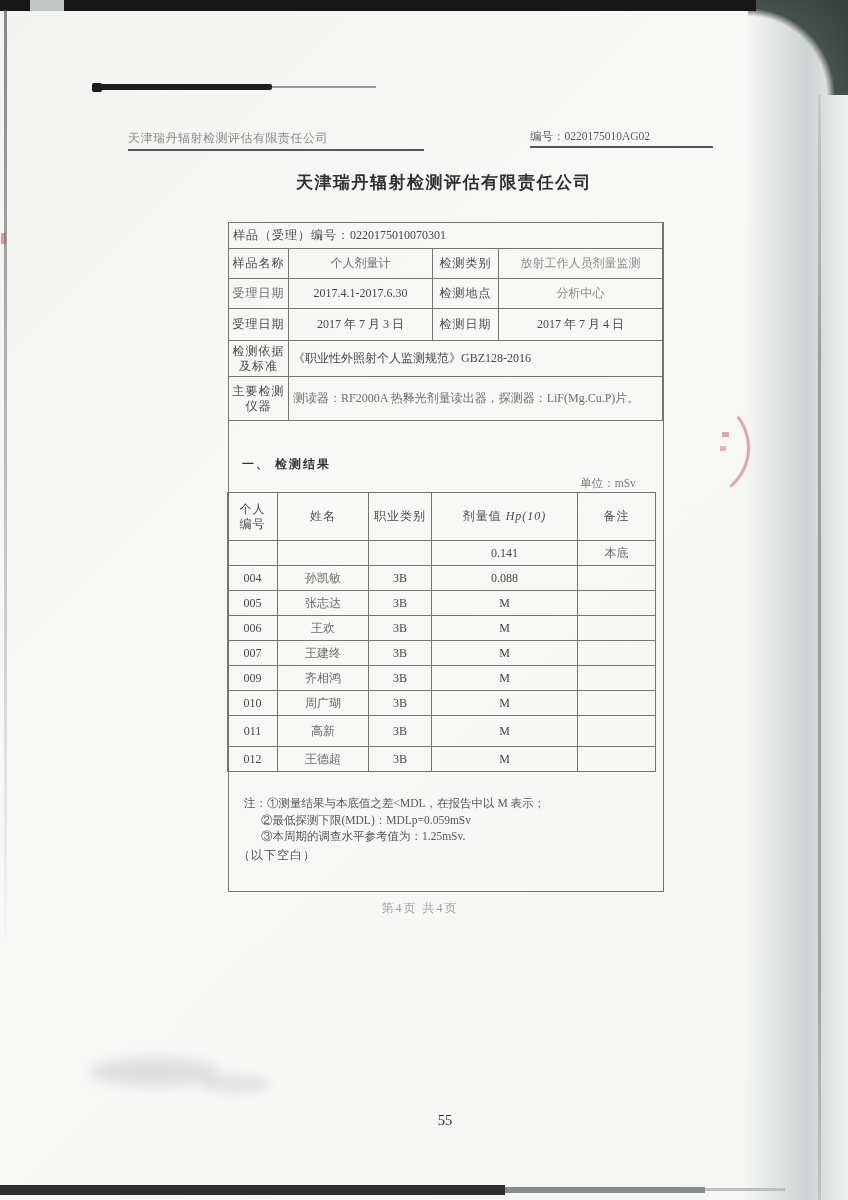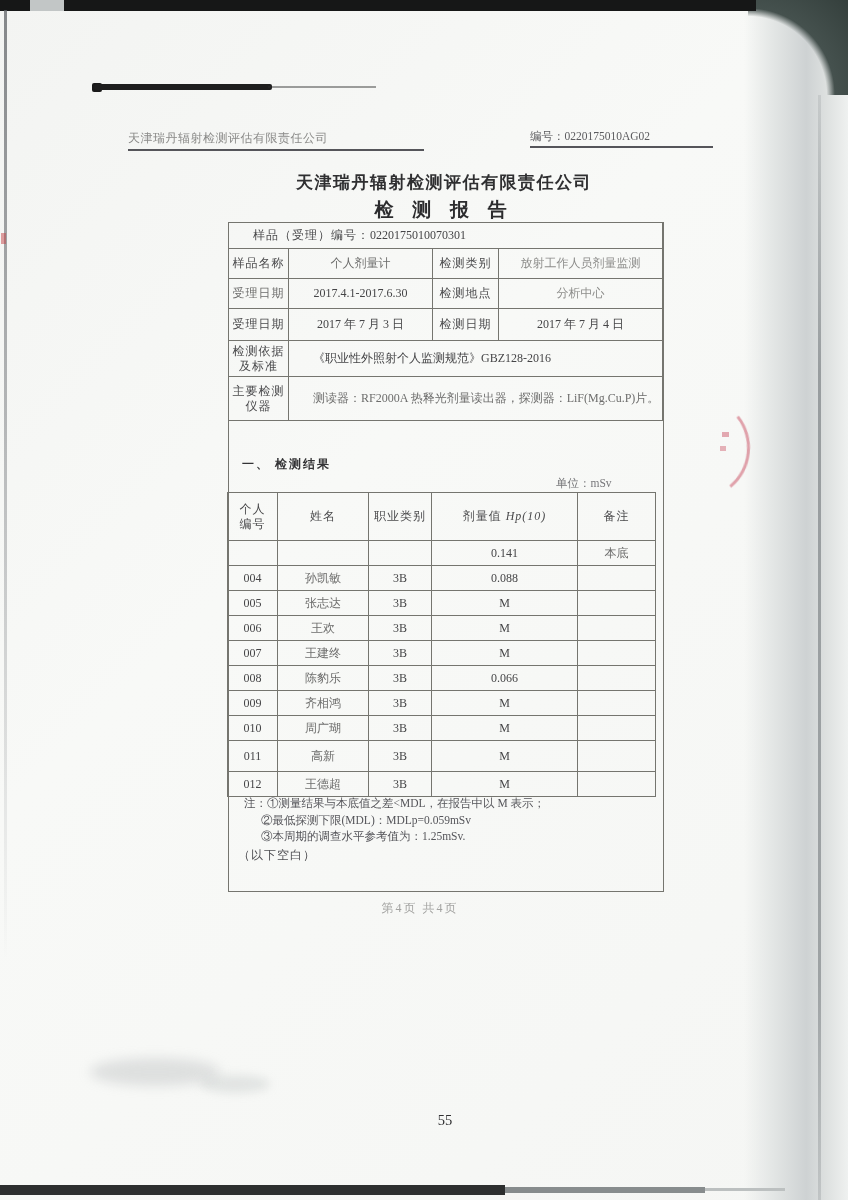--- a/index.html
+++ b/index.html
@@ -45,25 +45,25 @@
   .report-title{left:214px;top:197px;width:460px;text-align:center;
     font-size:19px;font-weight:bold;letter-spacing:7px;color:#2c2c2e;}
   .outer-box{left:228px;top:222px;width:434px;height:668px;border:1px solid #75756f;}
   table{border-collapse:collapse;table-layout:fixed;}
   td{border:1px solid #75756f;text-align:center;vertical-align:middle;
      font-size:12px;color:#454547;overflow:hidden;}
   .t-info{left:228px;top:222px;width:434px;}
   .t-res{left:227px;top:492px;width:428px;}
   .lab{letter-spacing:1px;color:#4a4a4c;}
   .pre{white-space:pre-line;line-height:15px;}
-  .left-al{text-align:left;padding-left:24px;}
+  .left-al{text-align:left;padding-left:4px;}
   .dim{color:#8d8d8b;}
   .dim2{color:#6d6d6c;}
   .sec-title{left:242px;top:456px;font-size:12px;font-weight:bold;letter-spacing:2px;color:#333335;}
-  .unit-note{left:556px;top:476px;width:104px;text-align:left;font-size:11.5px;color:#77777a;}
+  .unit-note{left:556px;top:476px;width:104px;text-align:center;font-size:11.5px;color:#77777a;}
   .sym{font-style:italic;}
   .notes{left:244px;top:795px;width:400px;font-size:11.5px;color:#55555a;line-height:16.5px;}
   .notes .ind{padding-left:17px;}
   .blank-note{left:238px;top:847px;font-size:12px;color:#4e4e52;letter-spacing:1px;}
   .footer-page{left:330px;top:900px;width:180px;text-align:center;
     font-size:12px;color:#a3a3a1;letter-spacing:2px;}
   .page-num{left:400px;top:1112px;width:90px;text-align:center;font-size:14.5px;color:#2f2f31;}
 </style>
 </head>
 <body>
@@ -88,21 +88,20 @@
   <div class="abs stamp-speck1"></div>
   <div class="abs stamp-speck2"></div>
   <div class="abs red-dot-left"></div>
 
   <div class="doc">
 
     <div class="abs hdr-left">天津瑞丹辐射检测评估有限责任公司</div>
     <div class="abs hdr-right"><span>编号：</span><span>0220175010AG02</span></div>
 
     <div class="abs company-title">天津瑞丹辐射检测评估有限责任公司</div>
-    <div class="abs report-title">检 测 报 告</div>
 
     <div class="abs outer-box"></div>
 
     <table class="abs t-info">
       <colgroup>
           <col style="width:60px">
           <col style="width:144px">
           <col style="width:66px">
           <col style="width:164px">
         </colgroup>
@@ -190,27 +189,20 @@
             <td></td>
           </tr>
       <tr style="height:25px">
             <td>007</td>
             <td class="dim2">王建终</td>
             <td>3B</td>
             <td>M</td>
             <td></td>
           </tr>
       <tr style="height:25px">
-            <td>008</td>
-            <td class="dim2">陈豹乐</td>
-            <td>3B</td>
-            <td>0.066</td>
-            <td></td>
-          </tr>
-      <tr style="height:25px">
             <td>009</td>
             <td class="dim2">齐相鸿</td>
             <td>3B</td>
             <td>M</td>
             <td></td>
           </tr>
       <tr style="height:25px">
             <td>010</td>
             <td class="dim2">周广瑚</td>
             <td>3B</td>

